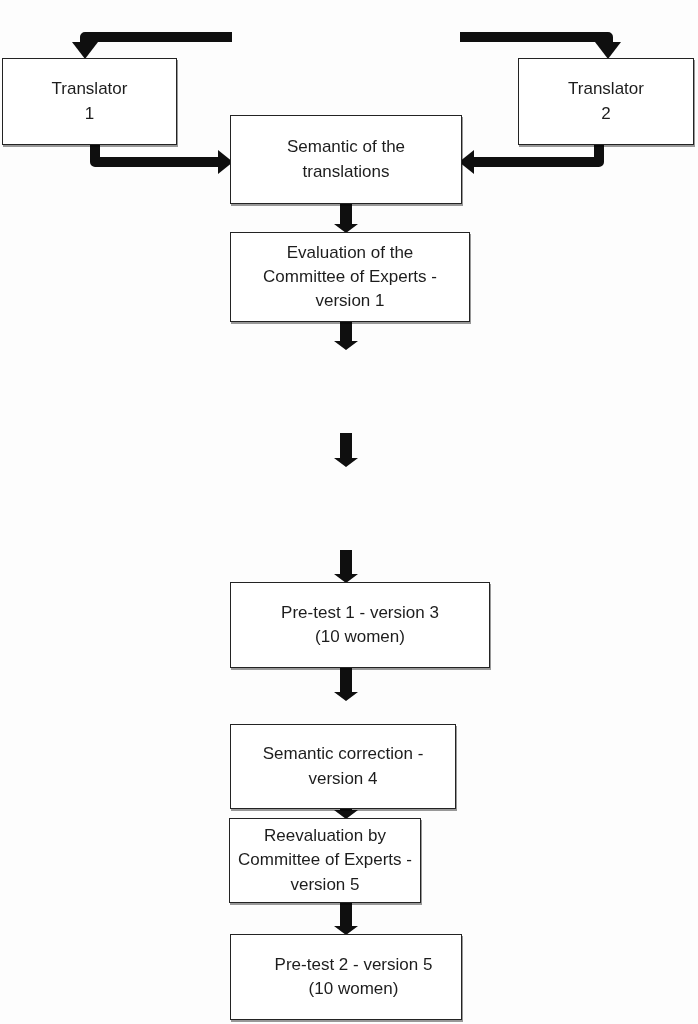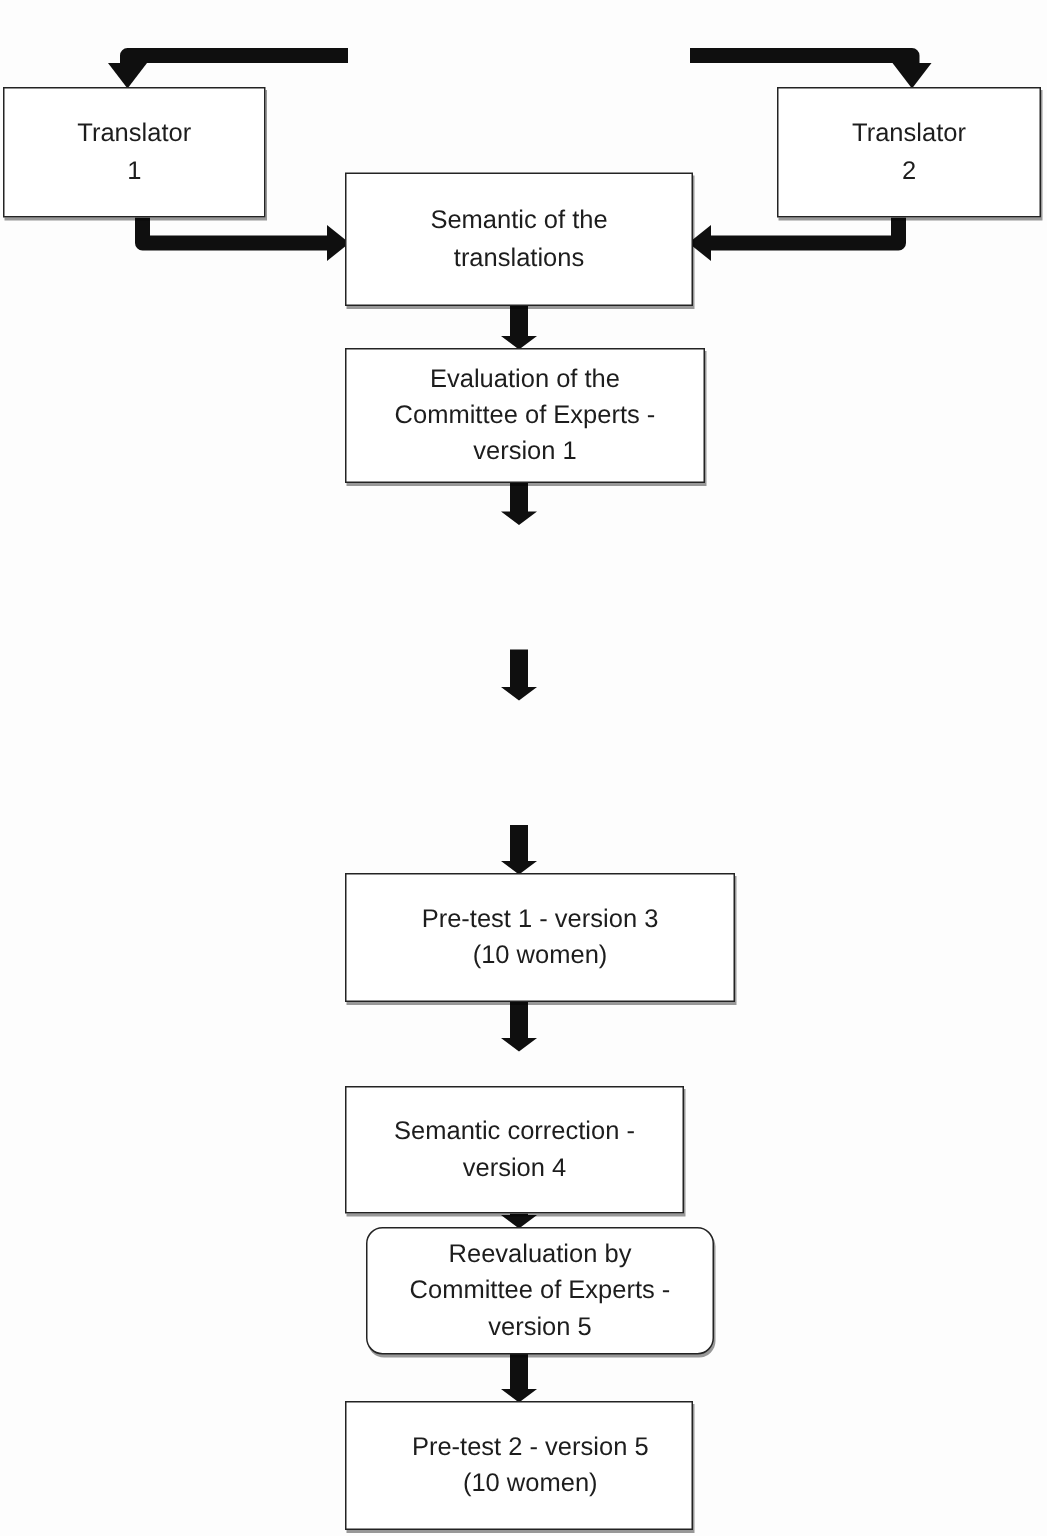--- a/index.html
+++ b/index.html
@@ -107,21 +107,21 @@
   <div class="node" style="left:230px;top:582px;width:260px;height:86px;">
     <span>Pre-test 1 - version 3
 (10 women)</span>
   </div>
 
   <div class="node" style="left:230px;top:700px;width:226px;height:85px;margin-top:24px;">
     <span>Semantic correction -
 version 4</span>
   </div>
 
-  <div class="node" style="left:244px;top:818px;width:232px;height:85px;border-radius:11px;">
+  <div class="node" style="left:229px;top:818px;width:192px;height:85px;">
     <span>Reevaluation by
 Committee of Experts -
 version 5</span>
   </div>
 
   <div class="node" style="left:230px;top:934px;width:232px;height:86px;padding-left:15px;">
     <span>Pre-test 2 - version 5
 (10 women)</span>
   </div>
 

